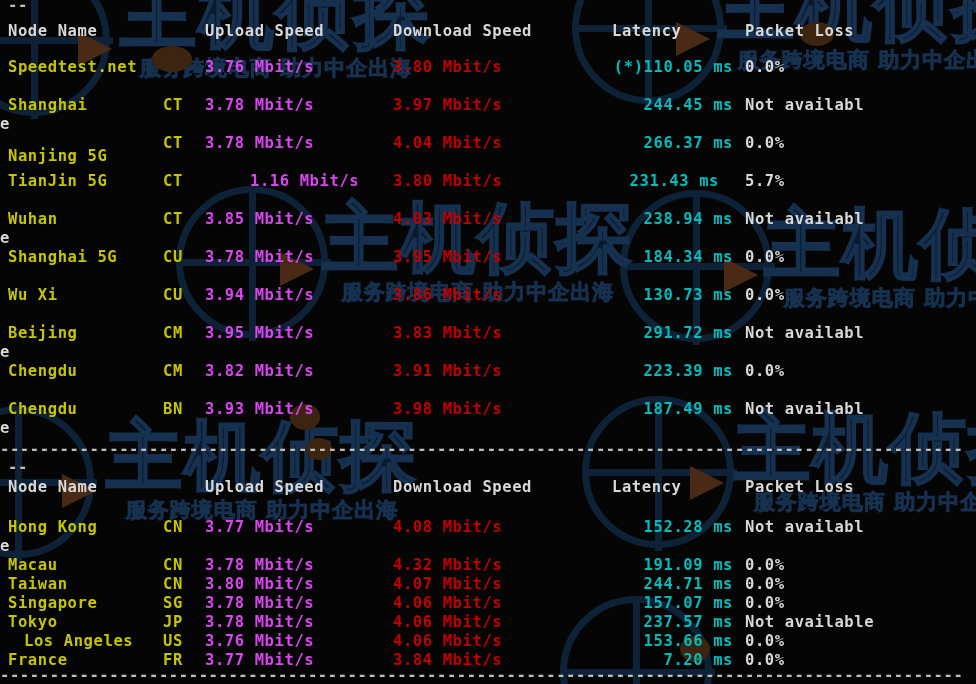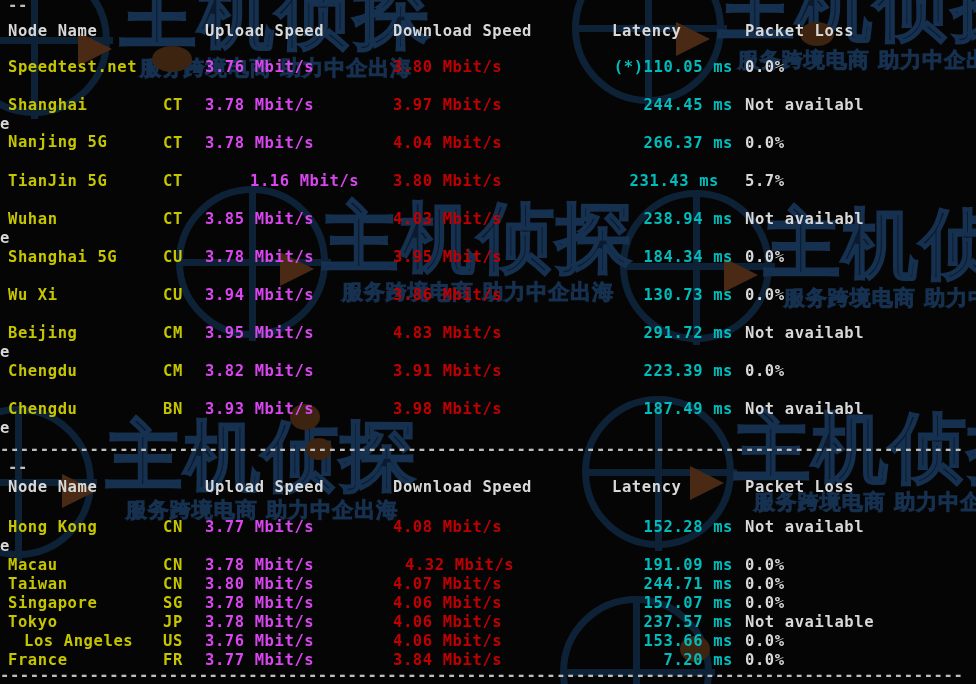--- a/index.html
+++ b/index.html
@@ -211,21 +211,21 @@
       <div class="cell c-down" style="top: 58.1px; left: 393px;">3.80 Mbit/s</div>
       <div class="cell c-lat" style="top: 58.1px; right: 243px;">(*)110.05 ms</div>
       <div class="cell c-loss" style="top: 58.1px; left: 745px;">0.0%</div>
       <div class="cell c-node" style="top: 96.1px; left: 8px;">Shanghai</div>
       <div class="cell c-isp" style="top: 96.1px; left: 163px;">CT</div>
       <div class="cell c-up" style="top: 96.1px; left: 205px;">3.78 Mbit/s</div>
       <div class="cell c-down" style="top: 96.1px; left: 393px;">3.97 Mbit/s</div>
       <div class="cell c-lat" style="top: 96.1px; right: 243px;">244.45 ms</div>
       <div class="cell c-loss" style="top: 96.1px; left: 745px;">Not availabl</div>
       <div class="cell c-wrap" style="top: 115.1px; left: 0px;">e</div>
-      <div class="cell c-node" style="top: 133px; left: 8px;">Nanjing 5G</div>
+      <div class="cell c-node" style="top: 147px; left: 8px;">Nanjing 5G</div>
       <div class="cell c-isp" style="top: 134.1px; left: 163px;">CT</div>
       <div class="cell c-up" style="top: 134.1px; left: 205px;">3.78 Mbit/s</div>
       <div class="cell c-down" style="top: 134.1px; left: 393px;">4.04 Mbit/s</div>
       <div class="cell c-lat" style="top: 134.1px; right: 243px;">266.37 ms</div>
       <div class="cell c-loss" style="top: 134.1px; left: 745px;">0.0%</div>
       <div class="cell c-node" style="top: 172.1px; left: 8px;">TianJin 5G</div>
       <div class="cell c-isp" style="top: 172.1px; left: 163px;">CT</div>
       <div class="cell c-up" style="top: 172.1px; left: 205px; margin-left: 45px;">1.16 Mbit/s</div>
       <div class="cell c-down" style="top: 172.1px; left: 393px;">3.80 Mbit/s</div>
       <div class="cell c-lat" style="top: 172.1px; right: 257px;">231.43 ms</div>
@@ -245,21 +245,21 @@
       <div class="cell c-loss" style="top: 248.1px; left: 745px;">0.0%</div>
       <div class="cell c-node" style="top: 286.1px; left: 8px;">Wu Xi</div>
       <div class="cell c-isp" style="top: 286.1px; left: 163px;">CU</div>
       <div class="cell c-up" style="top: 286.1px; left: 205px;">3.94 Mbit/s</div>
       <div class="cell c-down" style="top: 286.1px; left: 393px;">3.86 Mbit/s</div>
       <div class="cell c-lat" style="top: 286.1px; right: 243px;">130.73 ms</div>
       <div class="cell c-loss" style="top: 286.1px; left: 745px;">0.0%</div>
       <div class="cell c-node" style="top: 324.1px; left: 8px;">Beijing</div>
       <div class="cell c-isp" style="top: 324.1px; left: 163px;">CM</div>
       <div class="cell c-up" style="top: 324.1px; left: 205px;">3.95 Mbit/s</div>
-      <div class="cell c-down" style="top: 324.1px; left: 393px;">4.83 Mbit/s</div>
+      <div class="cell c-down" style="top: 324.1px; left: 393px;">3.83 Mbit/s</div>
       <div class="cell c-lat" style="top: 324.1px; right: 243px;">291.72 ms</div>
       <div class="cell c-loss" style="top: 324.1px; left: 745px;">Not availabl</div>
       <div class="cell c-wrap" style="top: 343.1px; left: 0px;">e</div>
       <div class="cell c-node" style="top: 362.1px; left: 8px;">Chengdu</div>
       <div class="cell c-isp" style="top: 362.1px; left: 163px;">CM</div>
       <div class="cell c-up" style="top: 362.1px; left: 205px;">3.82 Mbit/s</div>
       <div class="cell c-down" style="top: 362.1px; left: 393px;">3.91 Mbit/s</div>
       <div class="cell c-lat" style="top: 362.1px; right: 243px;">223.39 ms</div>
       <div class="cell c-loss" style="top: 362.1px; left: 745px;">0.0%</div>
       <div class="cell c-node" style="top: 400.1px; left: 8px;">Chengdu</div>
@@ -280,21 +280,21 @@
       <div class="cell c-node" style="top: 517.9px; left: 8px;">Hong Kong</div>
       <div class="cell c-isp" style="top: 517.9px; left: 163px;">CN</div>
       <div class="cell c-up" style="top: 517.9px; left: 205px;">3.77 Mbit/s</div>
       <div class="cell c-down" style="top: 517.9px; left: 393px;">4.08 Mbit/s</div>
       <div class="cell c-lat" style="top: 517.9px; right: 243px;">152.28 ms</div>
       <div class="cell c-loss" style="top: 517.9px; left: 745px;">Not availabl</div>
       <div class="cell c-wrap" style="top: 536.9px; left: 0px;">e</div>
       <div class="cell c-node" style="top: 555.9px; left: 8px;">Macau</div>
       <div class="cell c-isp" style="top: 555.9px; left: 163px;">CN</div>
       <div class="cell c-up" style="top: 555.9px; left: 205px;">3.78 Mbit/s</div>
-      <div class="cell c-down" style="top: 555.9px; left: 393px; margin-left: 12px;">4.32 Mbit/s</div>
+      <div class="cell c-down" style="top: 555.9px; left: 393px;">4.32 Mbit/s</div>
       <div class="cell c-lat" style="top: 555.9px; right: 243px; text-align: center;">191.09 ms</div>
       <div class="cell c-loss" style="top: 555.9px; left: 745px;">0.0%</div>
       <div class="cell c-node" style="top: 574.9px; left: 8px;">Taiwan</div>
       <div class="cell c-isp" style="top: 574.9px; left: 163px;">CN</div>
       <div class="cell c-up" style="top: 574.9px; left: 205px;">3.80 Mbit/s</div>
       <div class="cell c-down" style="top: 574.9px; left: 393px;">4.07 Mbit/s</div>
       <div class="cell c-lat" style="top: 574.9px; right: 243px;">244.71 ms</div>
       <div class="cell c-loss" style="top: 574.9px; left: 745px;">0.0%</div>
       <div class="cell c-node" style="top: 593.9px; left: 8px;">Singapore</div>
       <div class="cell c-isp" style="top: 593.9px; left: 163px;">SG</div>

